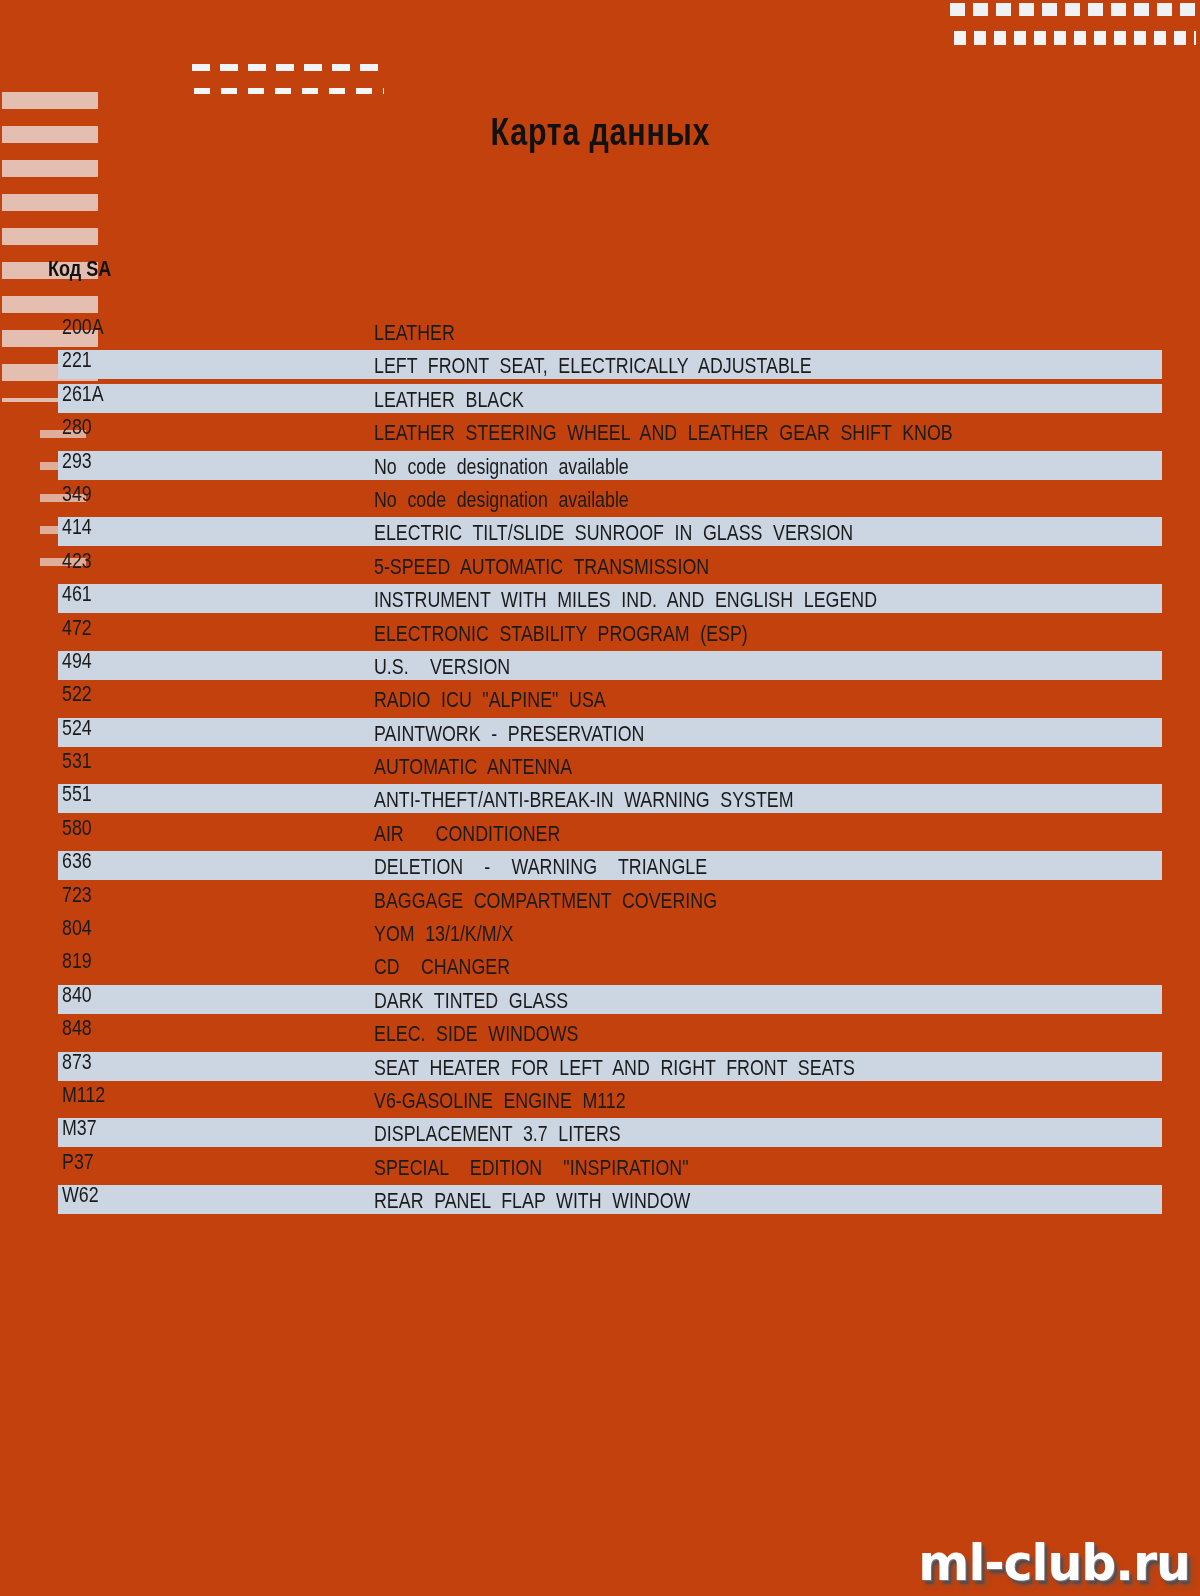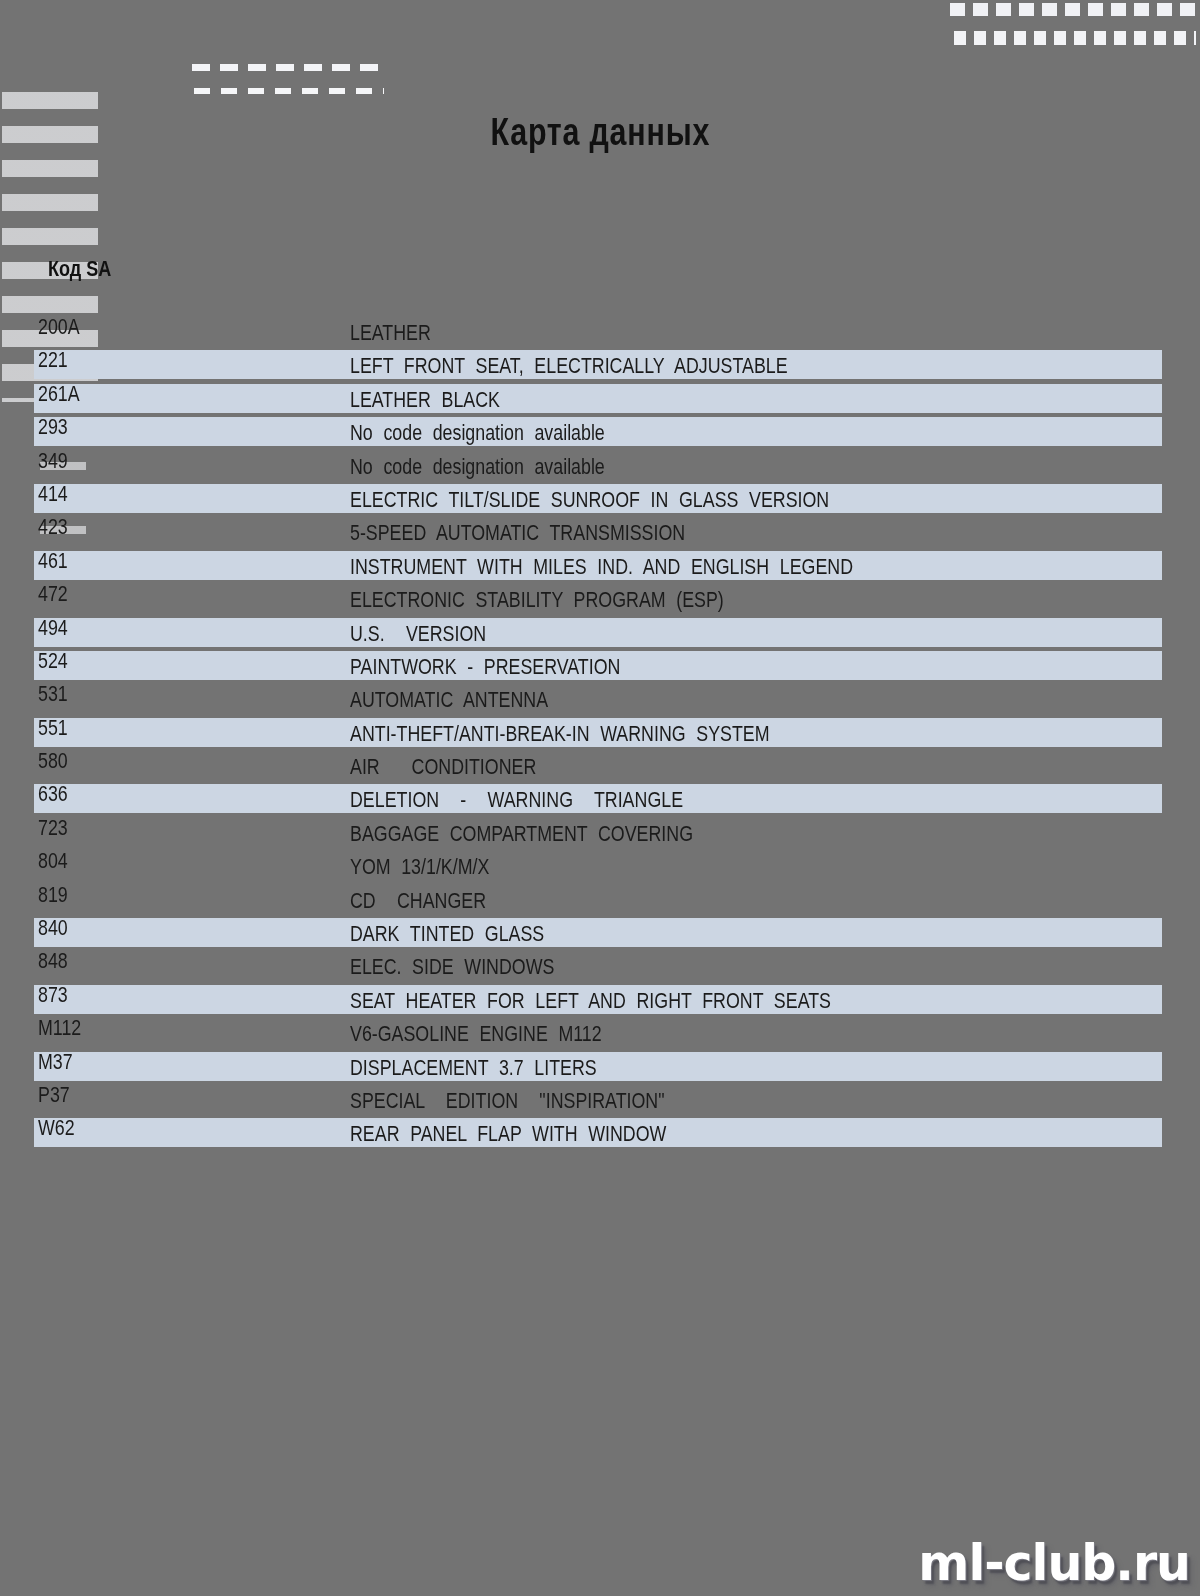--- a/index.html
+++ b/index.html
@@ -4,21 +4,21 @@
 <style>
   html, body { margin: 0; padding: 0; }
   body {
     width: 1200px; height: 1596px;
     background: #ffffff;
     font-family: "Liberation Sans", sans-serif;
     position: relative;
     overflow: hidden;
     color: #1b1b1b;
   }
-  .page { position: absolute; inset: 0; background: #737373; }
+  .page { position: absolute; inset: 0; background: #c2410c; }
 
   
   .artifact { position: absolute; pointer-events: none; }
   .artifact-tr1 { top: 3px; left: 950px; width: 246px; height: 13px;
     background: repeating-linear-gradient(90deg, #f0f1f5 0 15px, transparent 15px 23px); }
   .artifact-tr2 { top: 31px; left: 954px; width: 242px; height: 14px;
     background: repeating-linear-gradient(90deg, #f3f4f7 0 12px, transparent 12px 20px); }
   .artifact-dash1 { top: 64px; left: 192px; width: 192px; height: 7px;
     background: repeating-linear-gradient(90deg, #f3f4f7 0 18px, transparent 18px 28px); }
   .artifact-dash2 { top: 88px; left: 194px; width: 190px; height: 6px;
@@ -42,21 +42,21 @@
   .section-label {
     position: absolute; top: 258px; left: 48px;
     font-size: 22px; font-weight: bold; line-height: 22px;
     transform: scaleX(0.82); transform-origin: 0 0;
     white-space: pre; color: #111;
   }
 
   .codes-table {
     position: absolute; top: 317px; left: 34px; width: 1128px;
   }
-  .row { position: relative; height: 33.4px; }
+  .row { position: relative; height: 33.4px; margin-left: 24px; }
   .row.shaded {
     background: linear-gradient(var(--row-shaded, #ccd6e3) 0, var(--row-shaded, #ccd6e3) 29px, transparent 29px);
     text-decoration: underline;
   }
   .code, .desc {
     position: absolute; top: -1px;
     font-size: 22px; line-height: 22px;
     white-space: pre;
     transform: scaleX(0.81); transform-origin: 0 0;
     color: #1b1b1b;
@@ -99,20 +99,24 @@
         <span class="desc">LEATHER</span>
       </div>
       <div class="row shaded">
         <span class="code">221</span>
         <span class="desc">LEFT FRONT SEAT, ELECTRICALLY ADJUSTABLE</span>
       </div>
       <div class="row shaded">
         <span class="code">261A</span>
         <span class="desc">LEATHER BLACK</span>
       </div>
+      <div class="row">
+        <span class="code">280</span>
+        <span class="desc">LEATHER STEERING WHEEL AND LEATHER GEAR SHIFT KNOB</span>
+      </div>
       <div class="row shaded">
         <span class="code">293</span>
         <span class="desc">No code designation available</span>
       </div>
       <div class="row">
         <span class="code">349</span>
         <span class="desc">No code designation available</span>
       </div>
       <div class="row shaded">
         <span class="code">414</span>
@@ -127,20 +131,24 @@
         <span class="desc">INSTRUMENT WITH MILES IND. AND ENGLISH LEGEND</span>
       </div>
       <div class="row">
         <span class="code">472</span>
         <span class="desc">ELECTRONIC STABILITY PROGRAM (ESP)</span>
       </div>
       <div class="row shaded">
         <span class="code">494</span>
         <span class="desc">U.S.  VERSION</span>
       </div>
+      <div class="row">
+        <span class="code">522</span>
+        <span class="desc">RADIO ICU "ALPINE" USA</span>
+      </div>
       <div class="row shaded">
         <span class="code">524</span>
         <span class="desc">PAINTWORK - PRESERVATION</span>
       </div>
       <div class="row">
         <span class="code">531</span>
         <span class="desc">AUTOMATIC ANTENNA</span>
       </div>
       <div class="row shaded">
         <span class="code">551</span>

